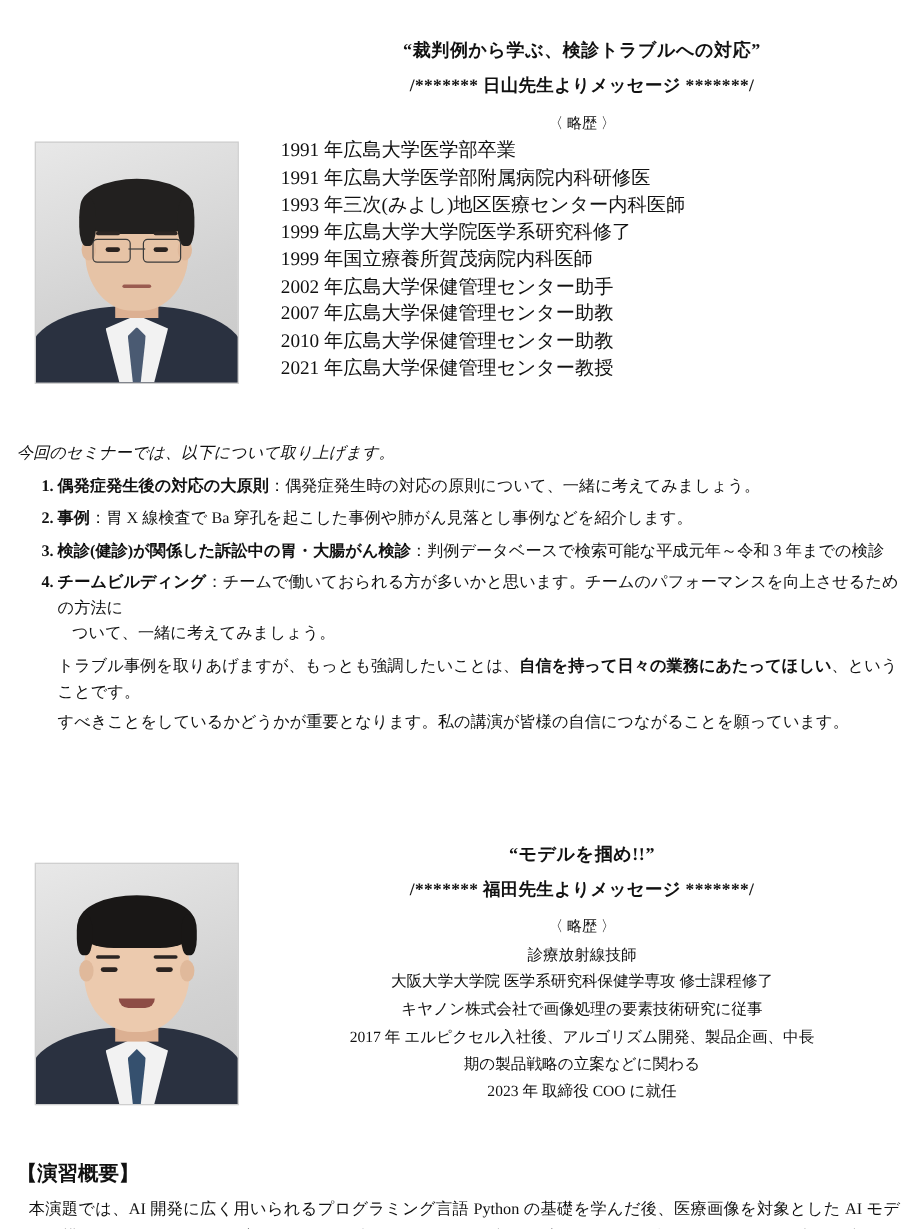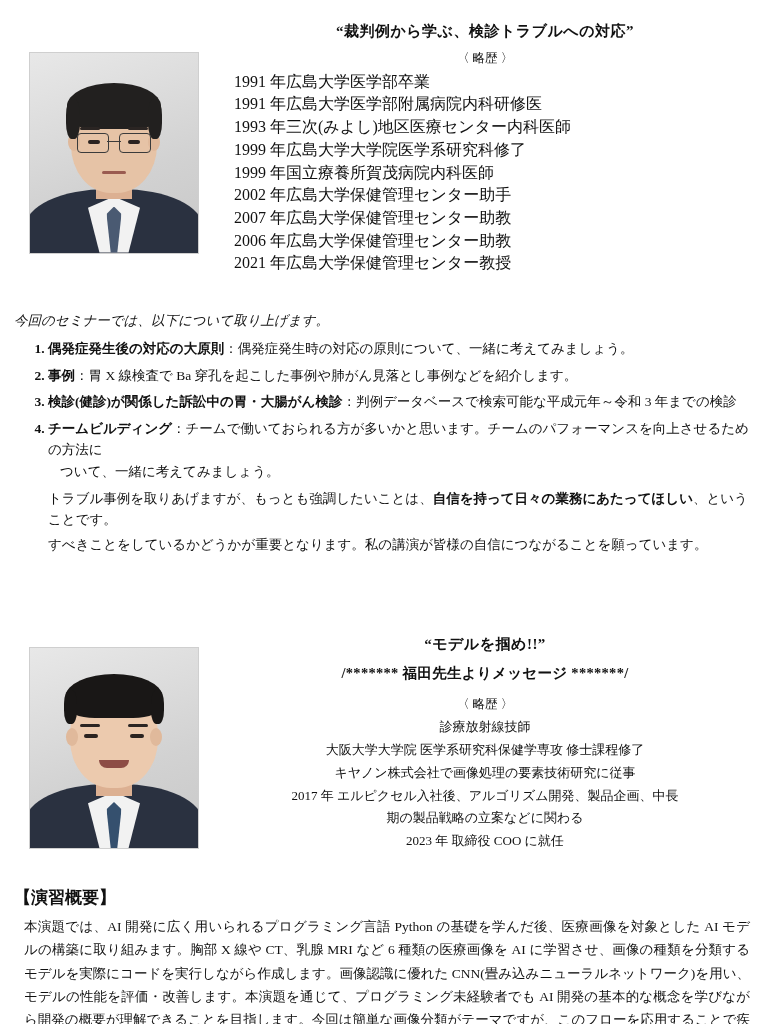--- a/index.html
+++ b/index.html
@@ -19,22 +19,22 @@
     position: relative;
     width: 764px;
     min-height: 1024px;
     padding: 0;
     box-sizing: border-box;
   }
 
   
   .speaker-block {
     display: flex;
-    align-items: center;
-    padding: 4px 14px;
+    align-items: flex-end;
+    padding: 16px 14px;
     box-sizing: border-box;
   }
   .photo-col {
     width: 200px;
     flex: 0 0 200px;
     display: flex;
     justify-content: center;
     padding-top: 26px;
   }
   .info-col {
@@ -281,30 +281,31 @@
           <div class="lens r"></div>
         </div>
         <div class="eye-l" style="left:58px;top:87px;"></div>
         <div class="eye-r" style="right:58px;top:87px;"></div>
         <div class="mouth" style="top:118px;"></div>
       </div>
     </div>
 
     <div class="info-col">
       <div class="title-line">“裁判例から学ぶ、検診トラブルへの対応”</div>
+      <div class="msg-line">/******* 日山先生よりメッセージ *******/</div>
       <div class="career-head">〈 略歴 〉</div>
       <div class="career-list">
         <div class="row"><span class="yr">1991 年</span><span>広島大学医学部卒業</span></div>
         <div class="row"><span class="yr">1991 年</span><span>広島大学医学部附属病院内科研修医</span></div>
         <div class="row"><span class="yr">1993 年</span><span>三次(みよし)地区医療センター内科医師</span></div>
         <div class="row"><span class="yr">1999 年</span><span>広島大学大学院医学系研究科修了</span></div>
         <div class="row"><span class="yr">1999 年</span><span>国立療養所賀茂病院内科医師</span></div>
         <div class="row"><span class="yr">2002 年</span><span>広島大学保健管理センター助手</span></div>
         <div class="row"><span class="yr">2007 年</span><span>広島大学保健管理センター助教</span></div>
-        <div class="row"><span class="yr">2006 年</span><span>広島大学保健管理センター助教</span></div>
+        <div class="row"><span class="yr">2010 年</span><span>広島大学保健管理センター助教</span></div>
         <div class="row"><span class="yr">2021 年</span><span>広島大学保健管理センター教授</span></div>
       </div>
     </div>
   </div>
 
   <div class="body-section">
     <div class="gap-md"></div>
     <p class="lead">今回のセミナーでは、以下について取り上げます。</p>
 
     <ol class="topics">

